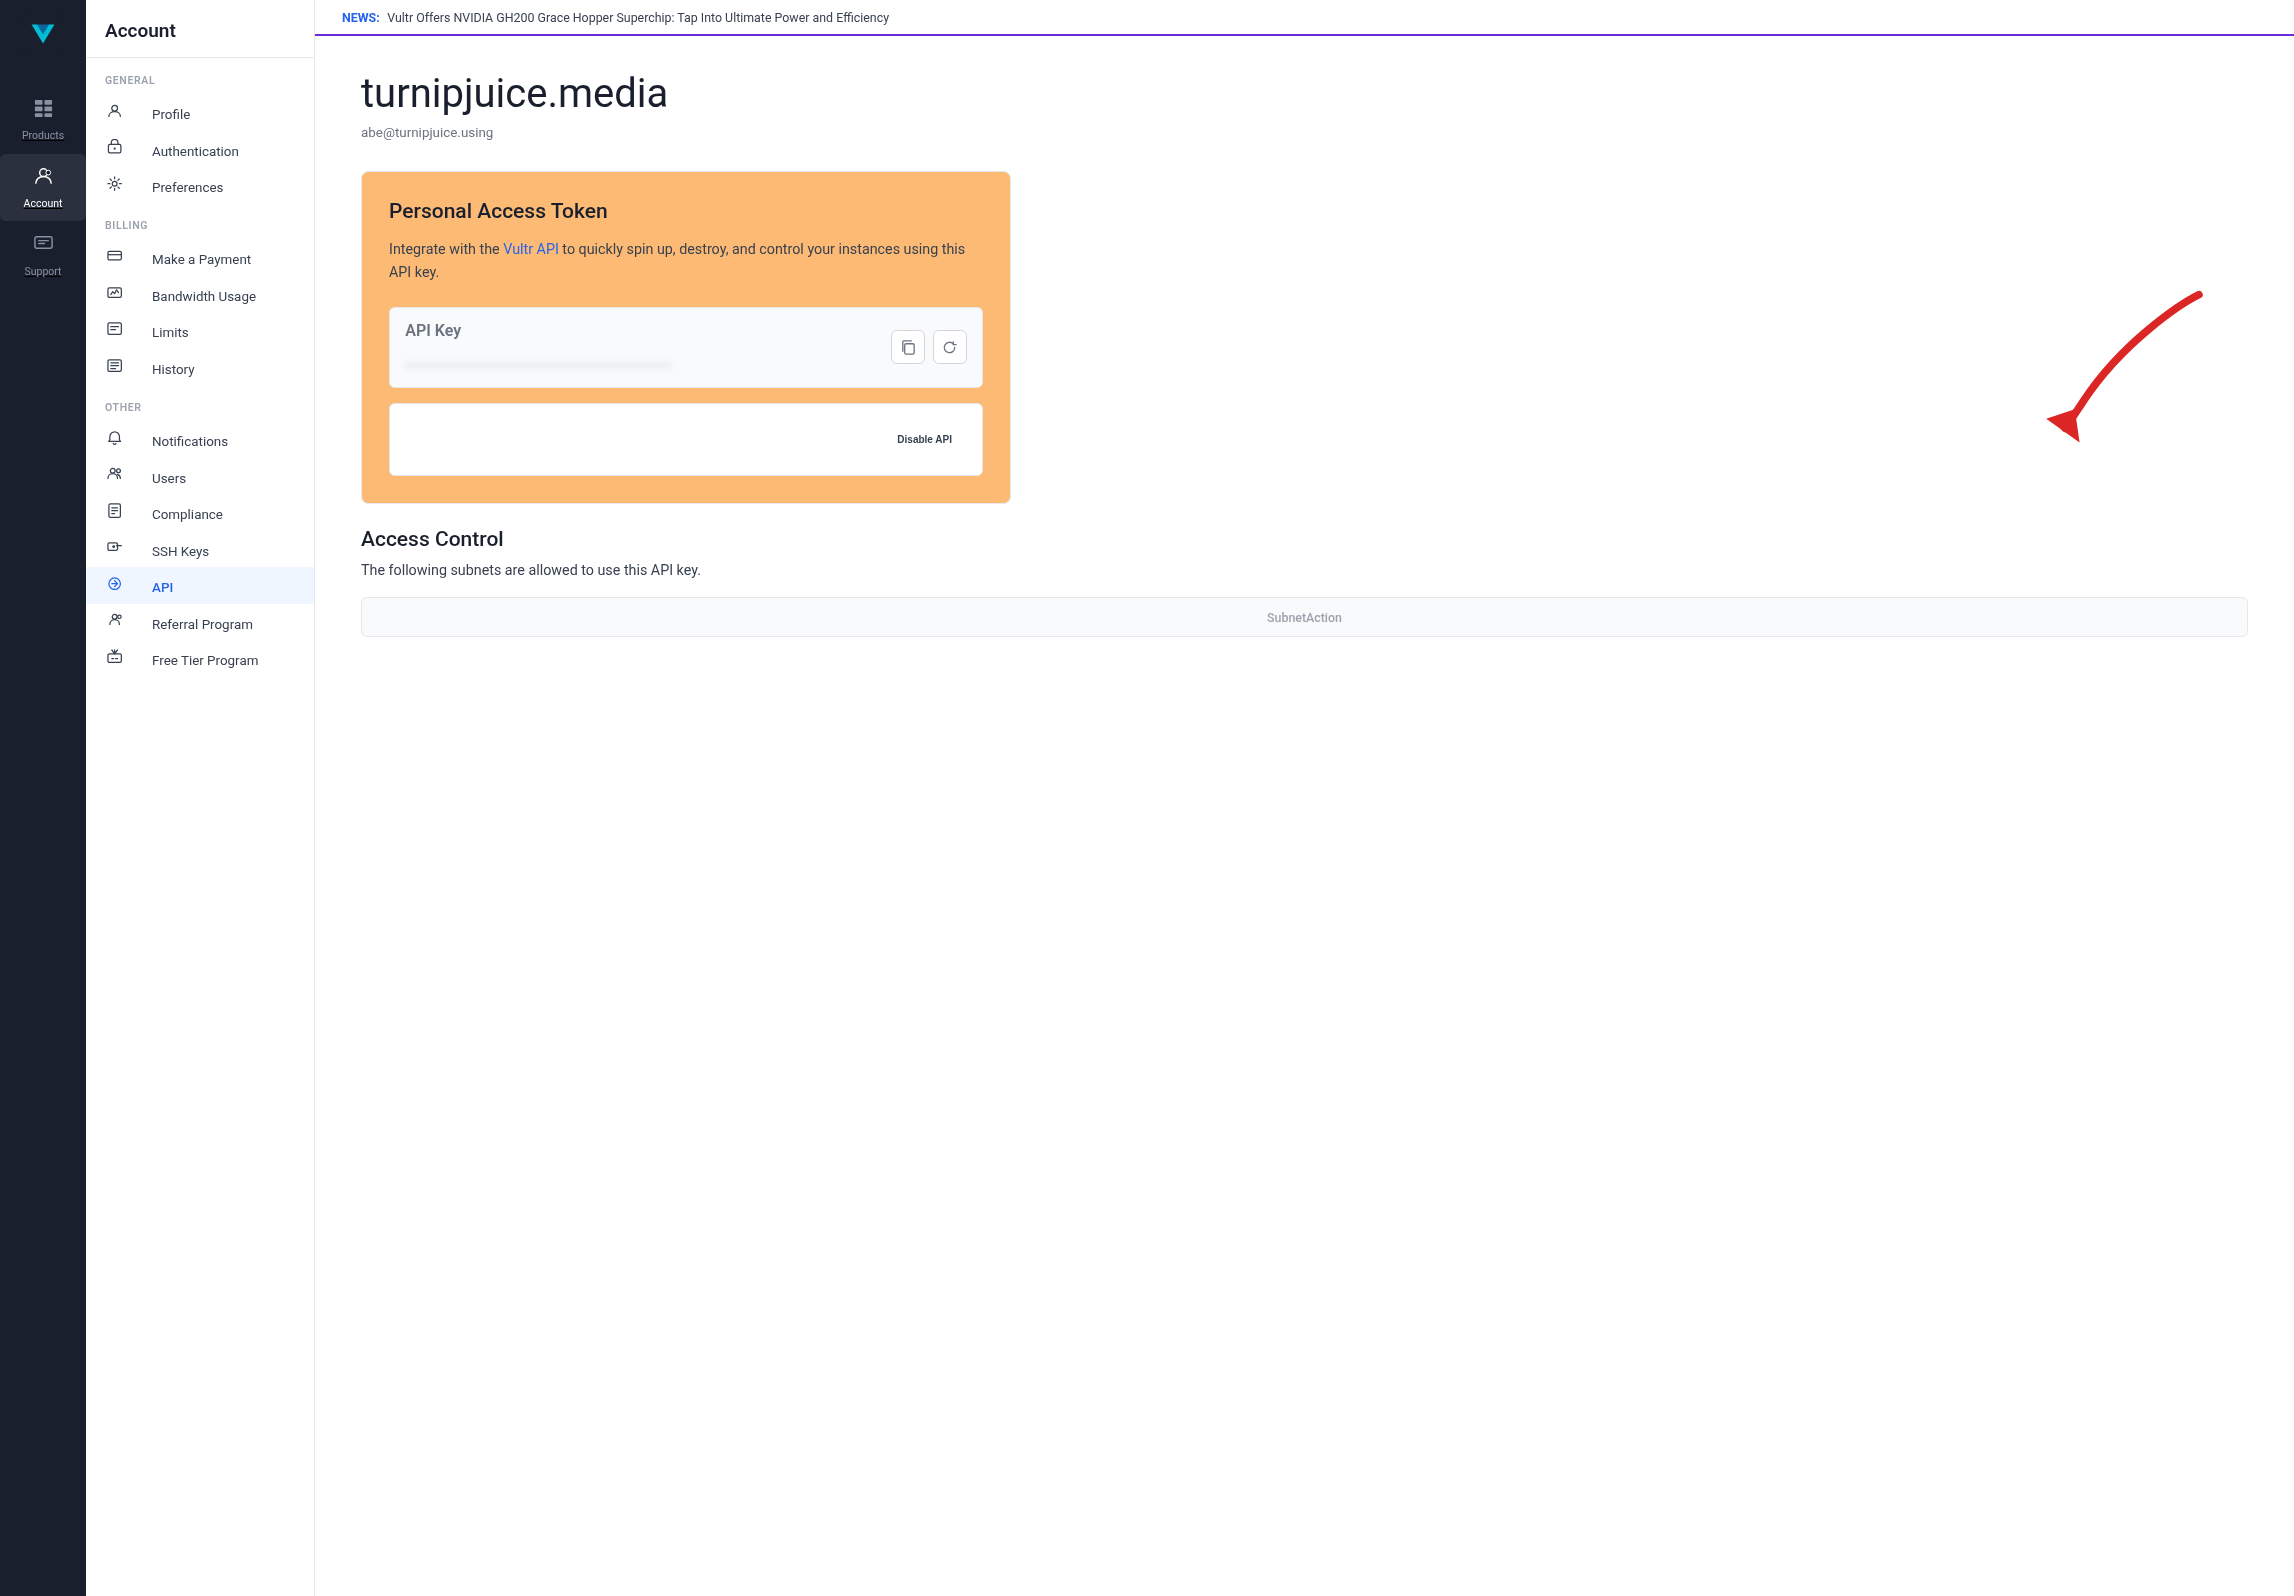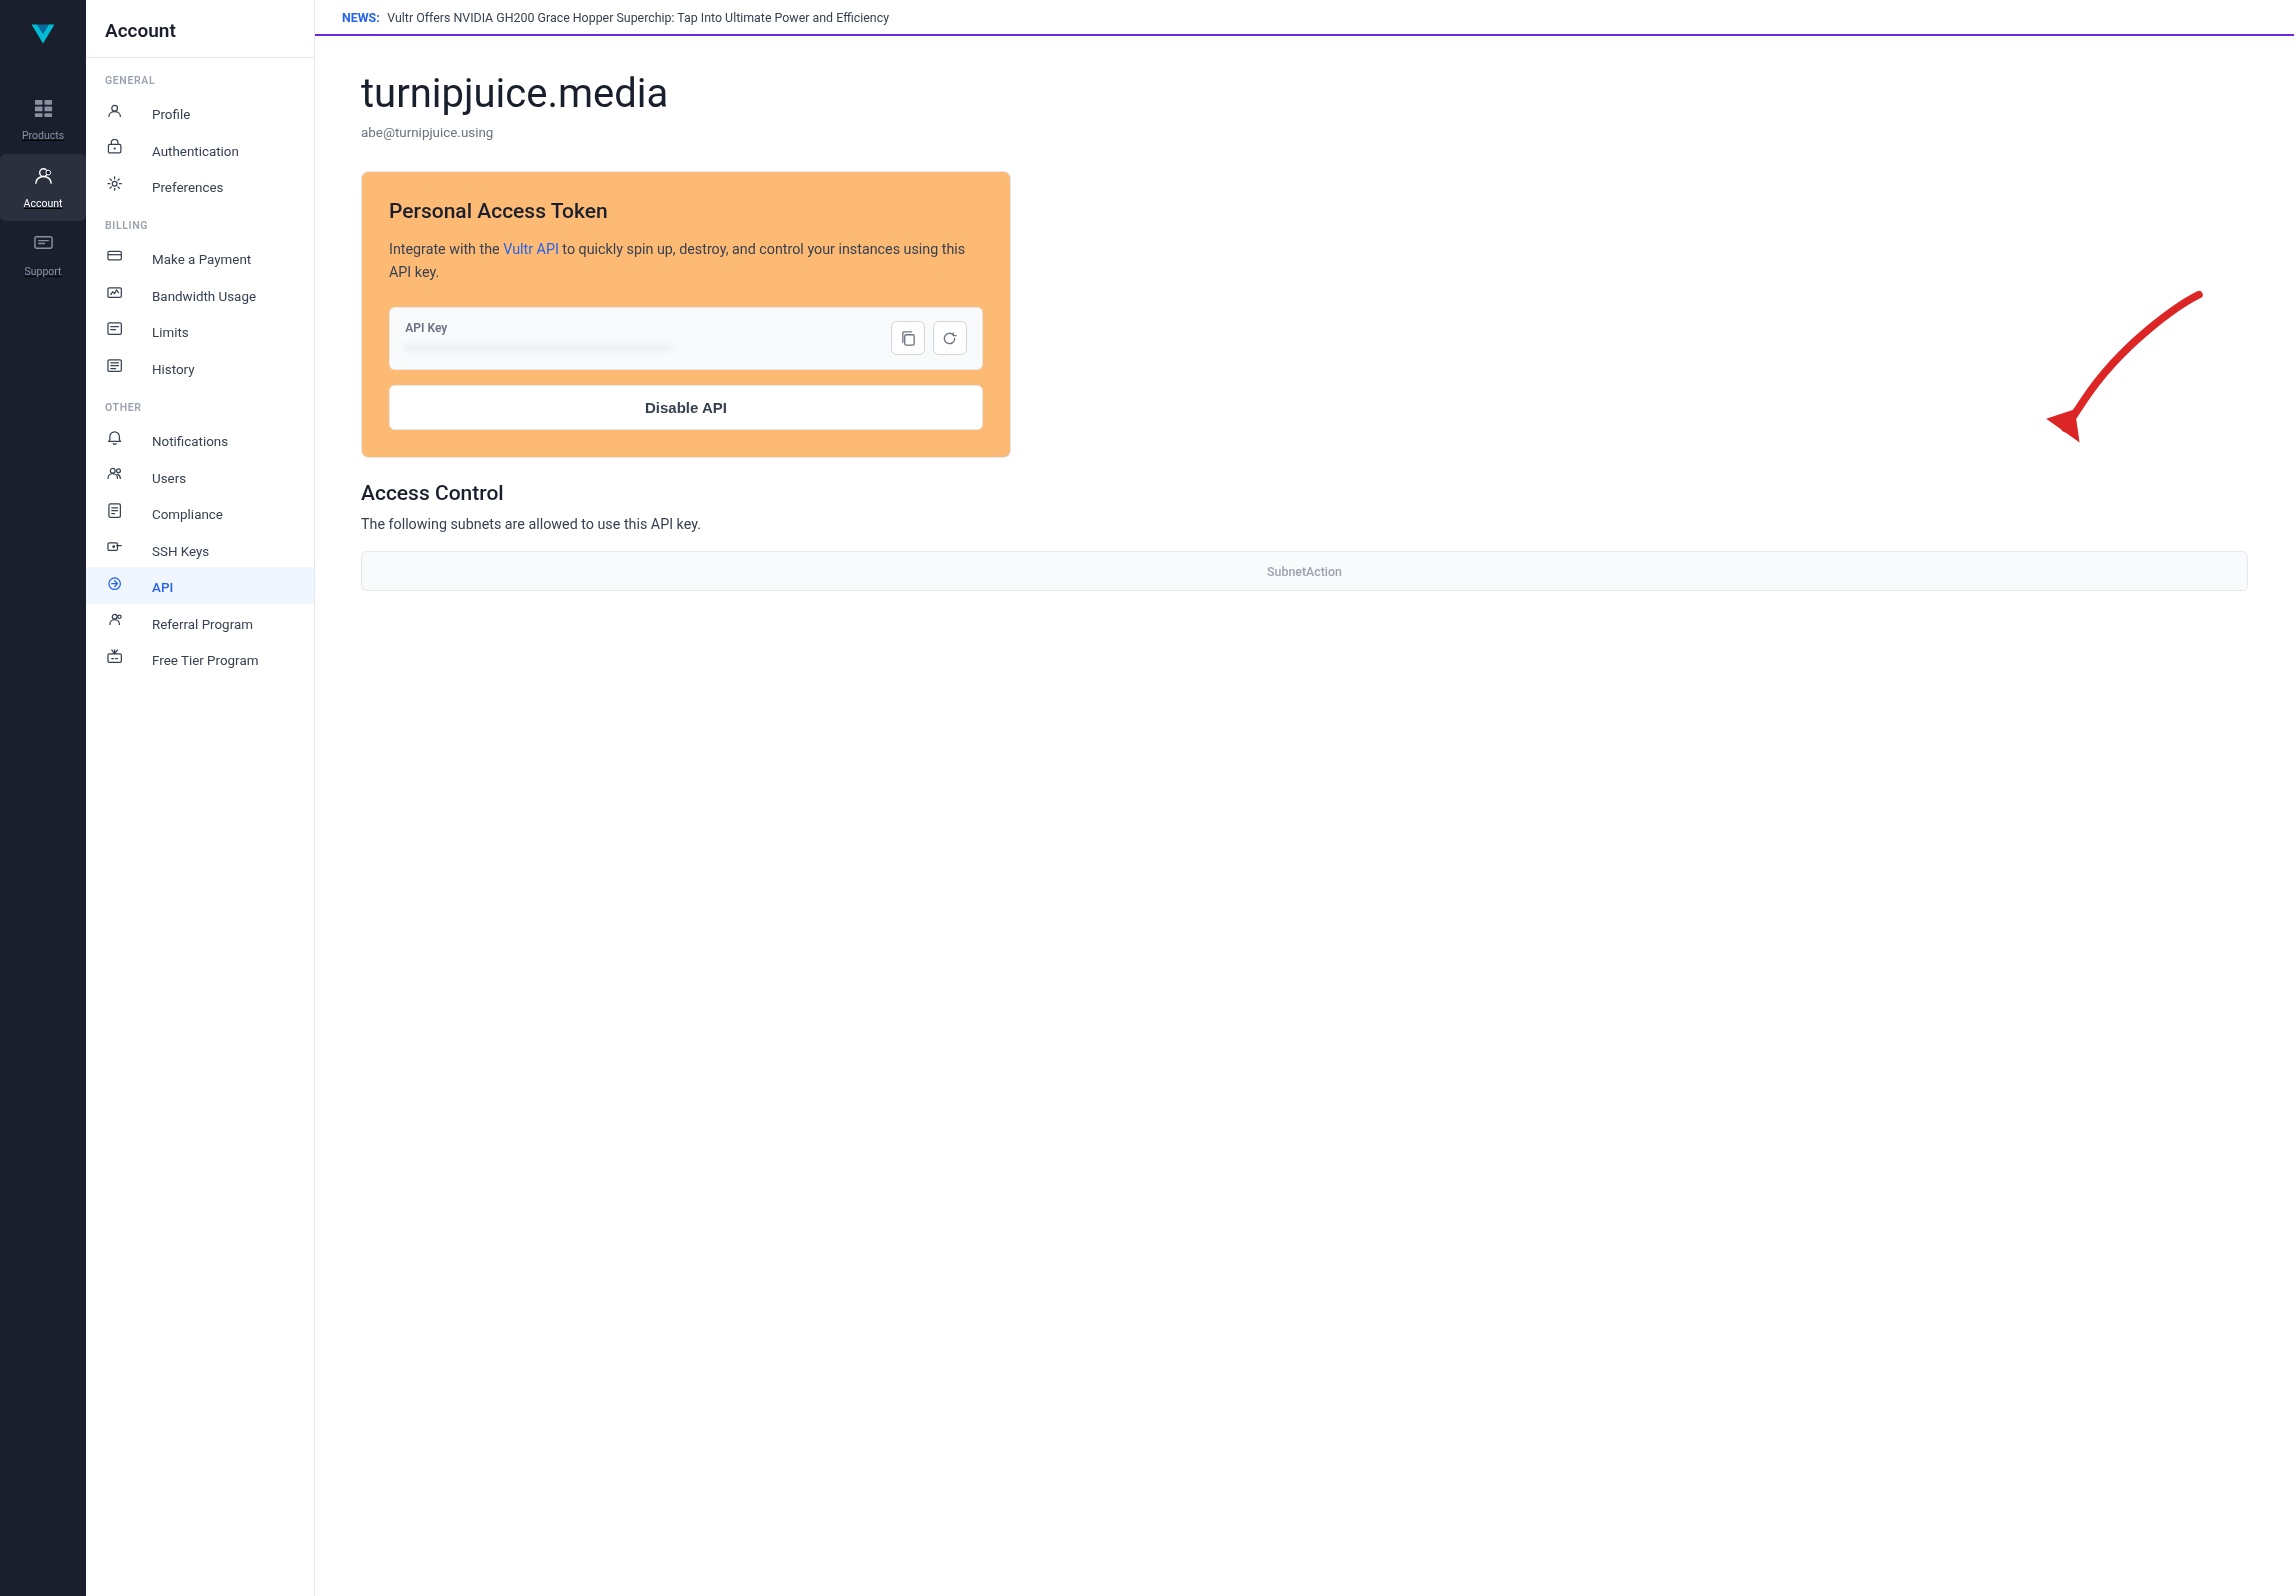--- a/index.html
+++ b/index.html
@@ -165,24 +165,24 @@
       display: flex;
       align-items: center;
       justify-content: space-between;
       background: #f9fafb;
       margin-bottom: 15.3px;
     }
     .api-key-inner {
       flex: 1;
     }
     .api-key-label {
-      font-size: 12px;
+      font-size: 16px;
       font-weight: 600;
       color: #6b7280;
-      margin-bottom: 5px;
+      margin-bottom: 18px;
     }
     .api-key-value {
       font-size: 12.4px;
       color: #9ca3af;
       letter-spacing: 1.9px;
       filter: blur(3.8px);
       user-select: none;
     }
     .api-key-actions {
       display: flex;
@@ -198,28 +198,29 @@
       cursor: pointer;
       display: flex;
       align-items: center;
       justify-content: center;
       font-size: 15.3px;
       color: #6b7280;
     }
 
     .disable-api-btn {
       width: 100%;
-      padding: 13px;
+      padding: 30px;
       border: 1px solid #e5e7eb;
       border-radius: 5.7px;
       background: #fff;
-      font-size: 15px;
+      font-size: 10px;
       font-weight: 600;
       color: #374151;
       cursor: pointer;
+      text-align: right;
     }
 
     
     .section-title {
       font-size: 21px;
       font-weight: 500;
       color: #1a1f2e;
       margin-bottom: 11.5px;
     }
     .section-desc {

